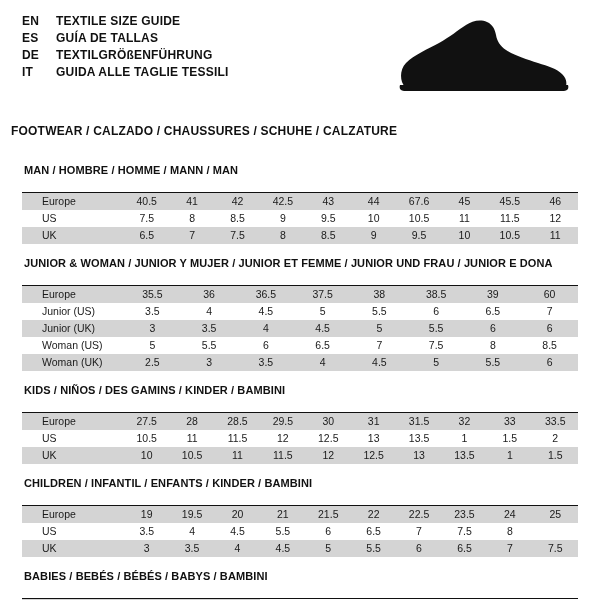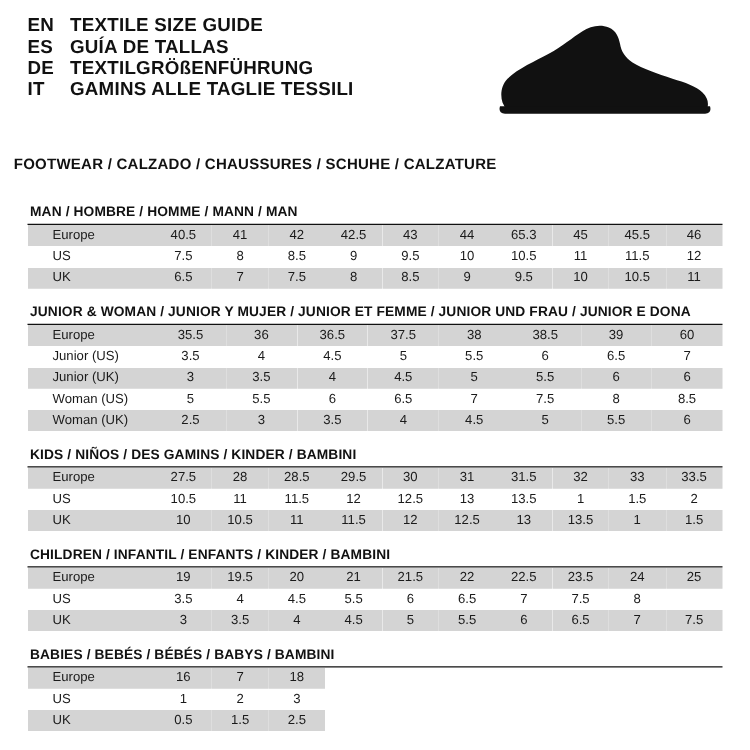--- a/index.html
+++ b/index.html
@@ -27,21 +27,21 @@
   .header {
     position: relative;
     padding: 14px 22px 0 22px;
     height: 112px;
     box-sizing: border-box;
   }
   .lang-table {
     border-collapse: collapse;
   }
   .lang-table td {
-    font-size: 15px;
+    font-size: 12px;
     font-weight: bold;
     letter-spacing: 0.2px;
     padding: 0 0 3px 0;
     vertical-align: top;
     line-height: 14px;
   }
   .lang-code {
     width: 34px;
     color: #111;
   }
@@ -70,21 +70,21 @@
     padding: 0 22px;
     margin-top: 26px;
   }
   .section {
     margin-bottom: 13px;
   }
   .section-title {
     font-size: 11px;
     font-weight: bold;
     color: #111;
-    padding: 0 0 3px 2px;
+    padding: 0 0 16px 2px;
     border-bottom: 1px solid #111;
     letter-spacing: 0.1px;
   }
   table.size {
     border-collapse: collapse;
     width: 100%;
     table-layout: fixed;
   }
   table.size td {
     font-size: 10.5px;
@@ -127,21 +127,21 @@
         <tr>
           <td class="lang-code">ES</td>
           <td class="lang-title">GUÍA DE TALLAS</td>
         </tr>
         <tr>
           <td class="lang-code">DE</td>
           <td class="lang-title">TEXTILGRÖßENFÜHRUNG</td>
         </tr>
         <tr>
           <td class="lang-code">IT</td>
-          <td class="lang-title">GAMINS ALLE TAGLIE TESSILI</td>
+          <td class="lang-title">GUIDA ALLE TAGLIE TESSILI</td>
         </tr>
       </tbody>
     </table>
 
     <div class="shoe-wrap">
       <svg viewBox="0 0 180 80" width="180" height="80" aria-hidden="true">
         <path fill="#111111" d="M8 66 C6 60 7 52 12 47 C20 39 34 33 45 27 C56 21 64 14 72 9 C78 5 86 3 93 6 C99 8.5 101 14 102 19 C103 25 106 30 112 34 C120 39 132 43 144 47 C154 50 163 53 168 58 C172 62 173 66 172 70 L10 70 Z"></path>
         <path fill="#111111" d="M6 69 L174 69 C175 72 174 75 170 75 L10 75 C6 75 5 72 6 69 Z"></path>
       </svg>
     </div>
@@ -156,21 +156,21 @@
       <table class="size">
         <tbody>
           <tr class="shaded">
             <td class="rowlabel">Europe</td>
             <td>40.5</td>
             <td>41</td>
             <td>42</td>
             <td>42.5</td>
             <td>43</td>
             <td>44</td>
-            <td>65.3</td>
+            <td>67.6</td>
             <td>45</td>
             <td>45.5</td>
             <td>46</td>
           </tr>
           <tr class="plain">
             <td class="rowlabel">US</td>
             <td>7.5</td>
             <td>8</td>
             <td>8.5</td>
             <td>9</td>

